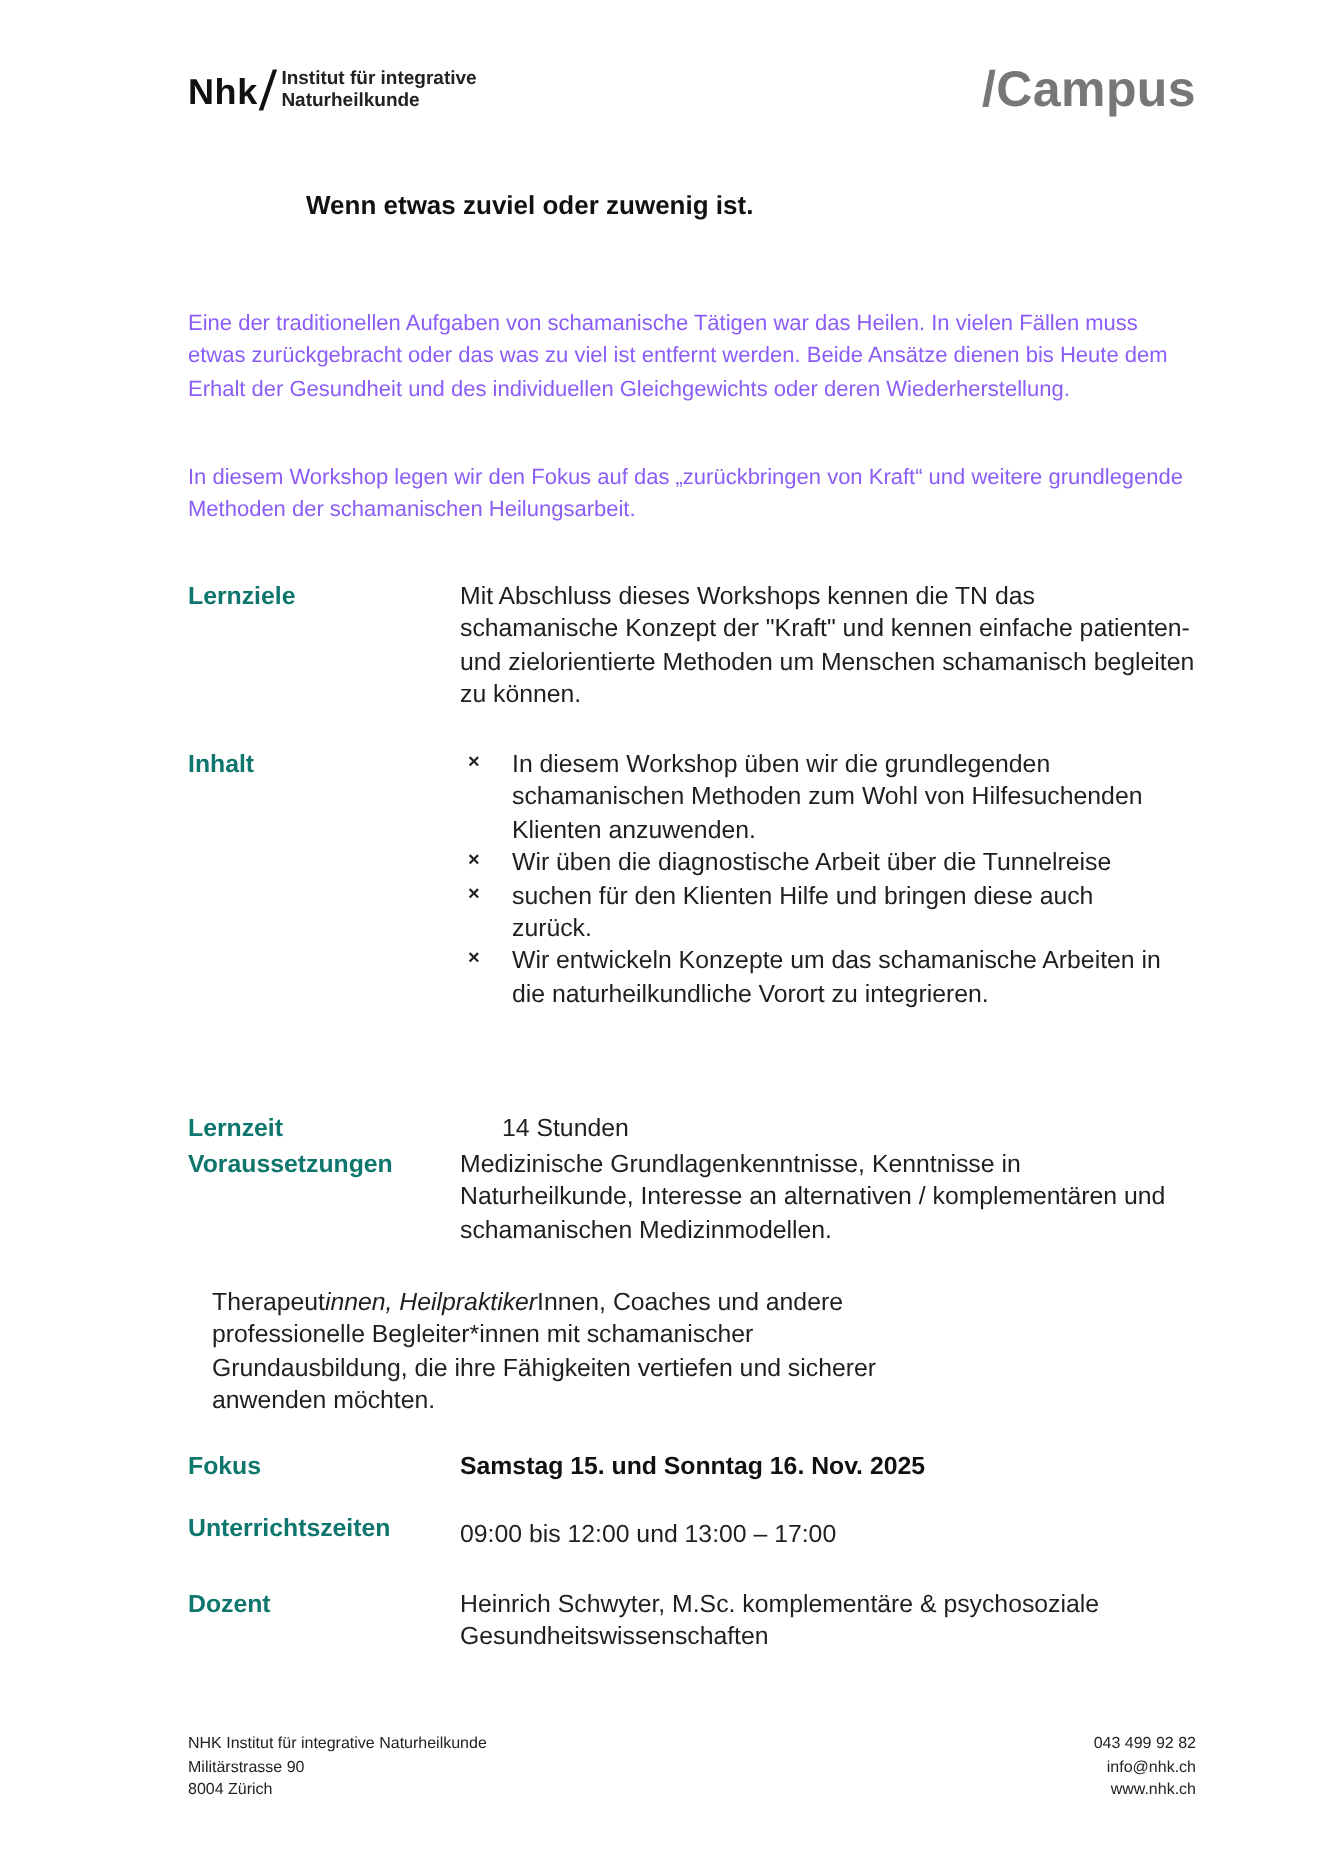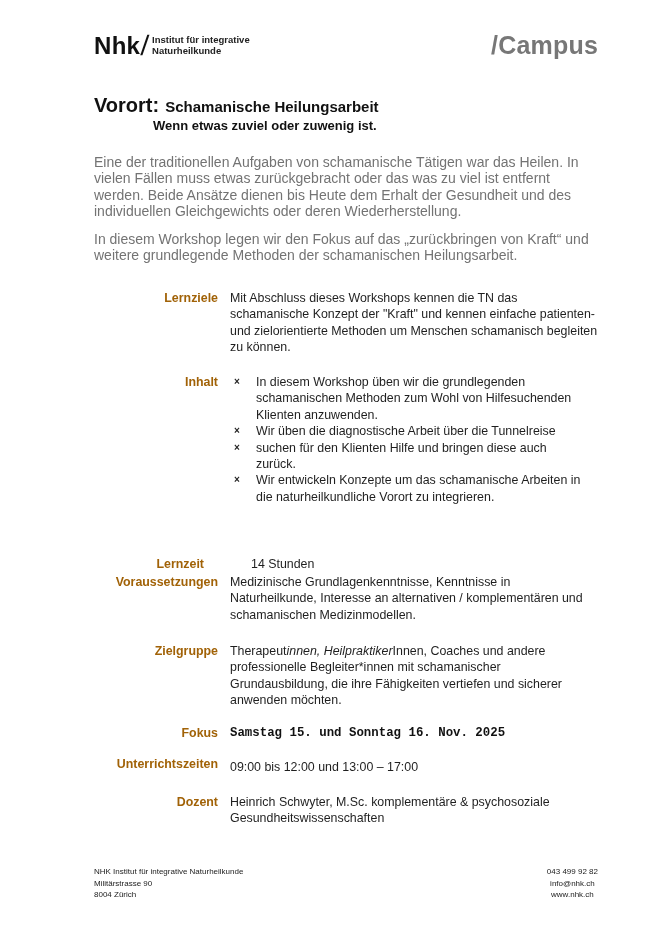--- a/index.html
+++ b/index.html
@@ -1,69 +1,65 @@
 <!DOCTYPE html>
 <html><head>
   <meta charset="utf-8">
   <style>
     * { margin: 0; padding: 0; box-sizing: border-box; }
     html, body { width: 660px; height: 932px; background: #ffffff; overflow: hidden; }
     body { font-family: "Liberation Sans", sans-serif; color: #1a1a1a; position: relative; }
 
     .header { position: absolute; top: 28px; left: 94px; right: 60px; height: 40px; }
     .logo-left { position: absolute; left: 0; top: 4px; display: flex; align-items: center; }
-    .logo-nhk { font-size: 24px; font-weight: bold; letter-spacing: 0.3px; color: #111; line-height: 28px; }
+    .logo-nhk { font-size: 18px; font-weight: bold; letter-spacing: 0.3px; color: #111; line-height: 28px; }
     .logo-slash { font-size: 28px; font-weight: normal; color: #111; margin-left: 1px; line-height: 28px; transform: skewX(-4deg); }
     .logo-sub { font-size: 9.5px; font-weight: bold; color: #222; line-height: 11px; margin-left: 3px; margin-top: -2px; }
     .logo-campus { position: absolute; right: 2px; top: 3px; font-size: 25px; font-weight: bold; color: #777; letter-spacing: 0.2px; }
 
     .title-block { position: absolute; top: 94px; left: 94px; }
     .title-line { display: flex; align-items: baseline; }
     .title-vorort { font-size: 20px; font-weight: bold; color: #111; }
     .title-main { font-size: 15px; font-weight: bold; color: #111; margin-left: 6px; }
     .subtitle { font-size: 13px; font-weight: bold; color: #111; margin-left: 59px; margin-top: 1px; }
 
-    .intro { position: absolute; left: 94px; width: 500px; font-size: 14px; line-height: 16.4px; color: #737373; }
+    .intro { position: absolute; left: 94px; width: 500px; font-size: 11px; line-height: 16.4px; color: #8b5cf6; }
     .intro1 { top: 154px; }
     .intro2 { top: 231px; }
 
     .row { position: absolute; left: 94px; width: 510px; display: flex; font-size: 12.4px; line-height: 16.4px; color: #1f1f1f; }
-    .row .label { width: 124px; text-align: right; font-weight: bold; color: #a16207; flex-shrink: 0; }
+    .row .label { width: 124px; text-align: left; font-weight: bold; color: #0f766e; flex-shrink: 0; }
     .row .value { margin-left: 12px; width: 370px; }
-    .row .value.bold { font-weight: bold; color: #111; font-family: Liberation Mono, monospace; }
+    .row .value.bold { font-weight: bold; color: #111; }
 
     .bullets { list-style: none; margin-left: 12px; width: 360px; }
     .bullets li { position: relative; padding-left: 22px; margin-left: 4px; }
     .bullets li .mark { position: absolute; left: 0; top: 0; font-size: 10px; font-weight: bold; color: #222; }
 
     .footer { position: absolute; top: 866px; left: 94px; right: 60px; font-size: 8px; line-height: 11.5px; color: #222; }
     .footer-left { position: absolute; left: 0; top: 0; }
-    .footer-right { position: absolute; right: 2px; top: 0; text-align: center; }
+    .footer-right { position: absolute; right: 2px; top: 0; text-align: right; }
     em { font-style: italic; }
   </style>
 </head>
 <body>
 
 <div class="header">
   <div class="logo-left">
     <span class="logo-nhk">Nhk</span>
     <span class="logo-slash">/</span>
     <span class="logo-sub">
       <span>Institut für integrative</span><br>
       <span>Naturheilkunde</span>
     </span>
   </div>
   <div class="logo-campus">/Campus</div>
 </div>
 
 <div class="title-block">
-  <div class="title-line">
-    <span class="title-vorort">Vorort:</span>
-    <span class="title-main">Schamanische Heilungsarbeit</span>
-  </div>
   <div class="subtitle">Wenn etwas zuviel oder zuwenig ist.</div>
 </div>
 
 <p class="intro intro1">Eine der traditionellen Aufgaben von schamanische Tätigen war das Heilen. In vielen Fällen muss etwas zurückgebracht oder das was zu viel ist entfernt werden. Beide Ansätze dienen bis Heute dem Erhalt der Gesundheit und des individuellen Gleichgewichts oder deren Wiederherstellung.</p>
 <p class="intro intro2">In diesem Workshop legen wir den Fokus auf das „zurückbringen von Kraft“ und weitere grundlegende Methoden der schamanischen Heilungsarbeit.</p>
 
 <div class="row" style="top:290px;">
   <div class="label">Lernziele</div>
   <div class="value">Mit Abschluss dieses Workshops kennen die TN das schamanische Konzept der "Kraft" und kennen einfache patienten- und zielorientierte  Methoden um Menschen schamanisch begleiten zu können.</div>
 </div>
@@ -82,21 +78,20 @@
   <div class="label" style="width:110px;">Lernzeit</div>
   <div class="value" style="margin-left:30px;">14 Stunden</div>
 </div>
 
 <div class="row" style="top:574px;">
   <div class="label">Voraussetzungen</div>
   <div class="value">Medizinische Grundlagenkenntnisse, Kenntnisse in Naturheilkunde, Interesse an alternativen / komplementären und schamanischen Medizinmodellen.</div>
 </div>
 
 <div class="row" style="top:643px;">
-  <div class="label">Zielgruppe</div>
   <div class="value"><span>Therapeut</span><em>innen, Heilpraktiker</em><span>Innen, Coaches und andere professionelle Begleiter*innen mit schamanischer Grundausbildung, die ihre Fähigkeiten vertiefen und sicherer anwenden möchten.</span></div>
 </div>
 
 <div class="row" style="top:725px;">
   <div class="label">Fokus</div>
   <div class="value bold">Samstag 15. und Sonntag 16. Nov. 2025</div>
 </div>
 
 <div class="row" style="top:756px;">
   <div class="label">Unterrichtszeiten</div>

